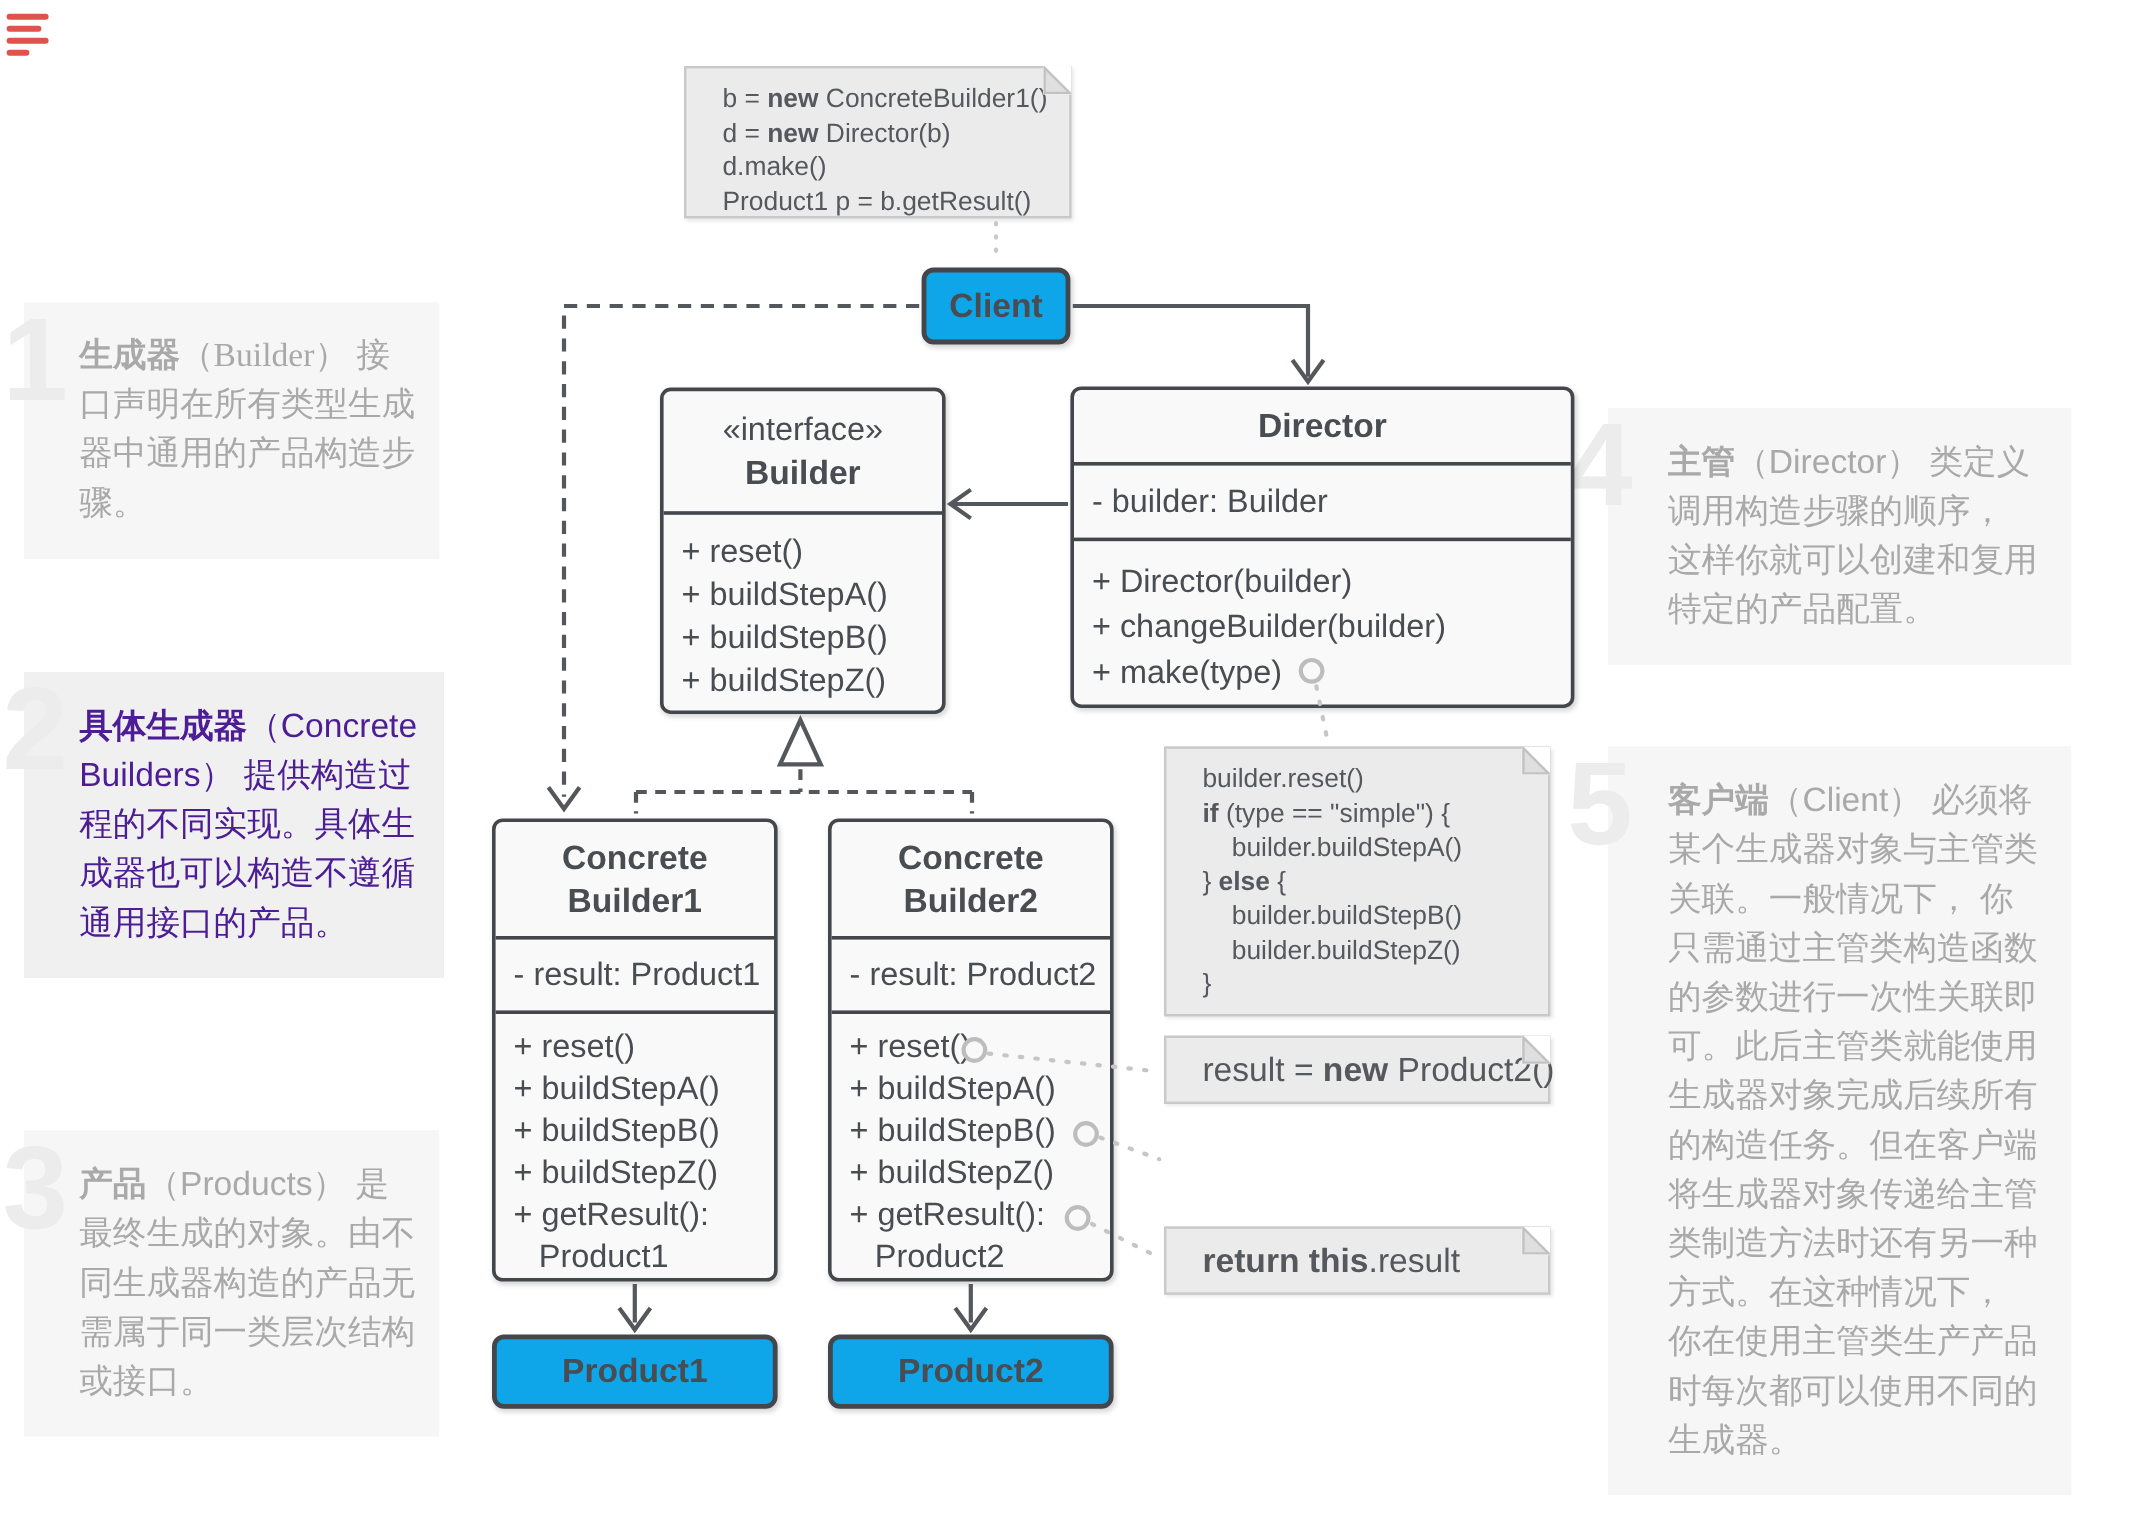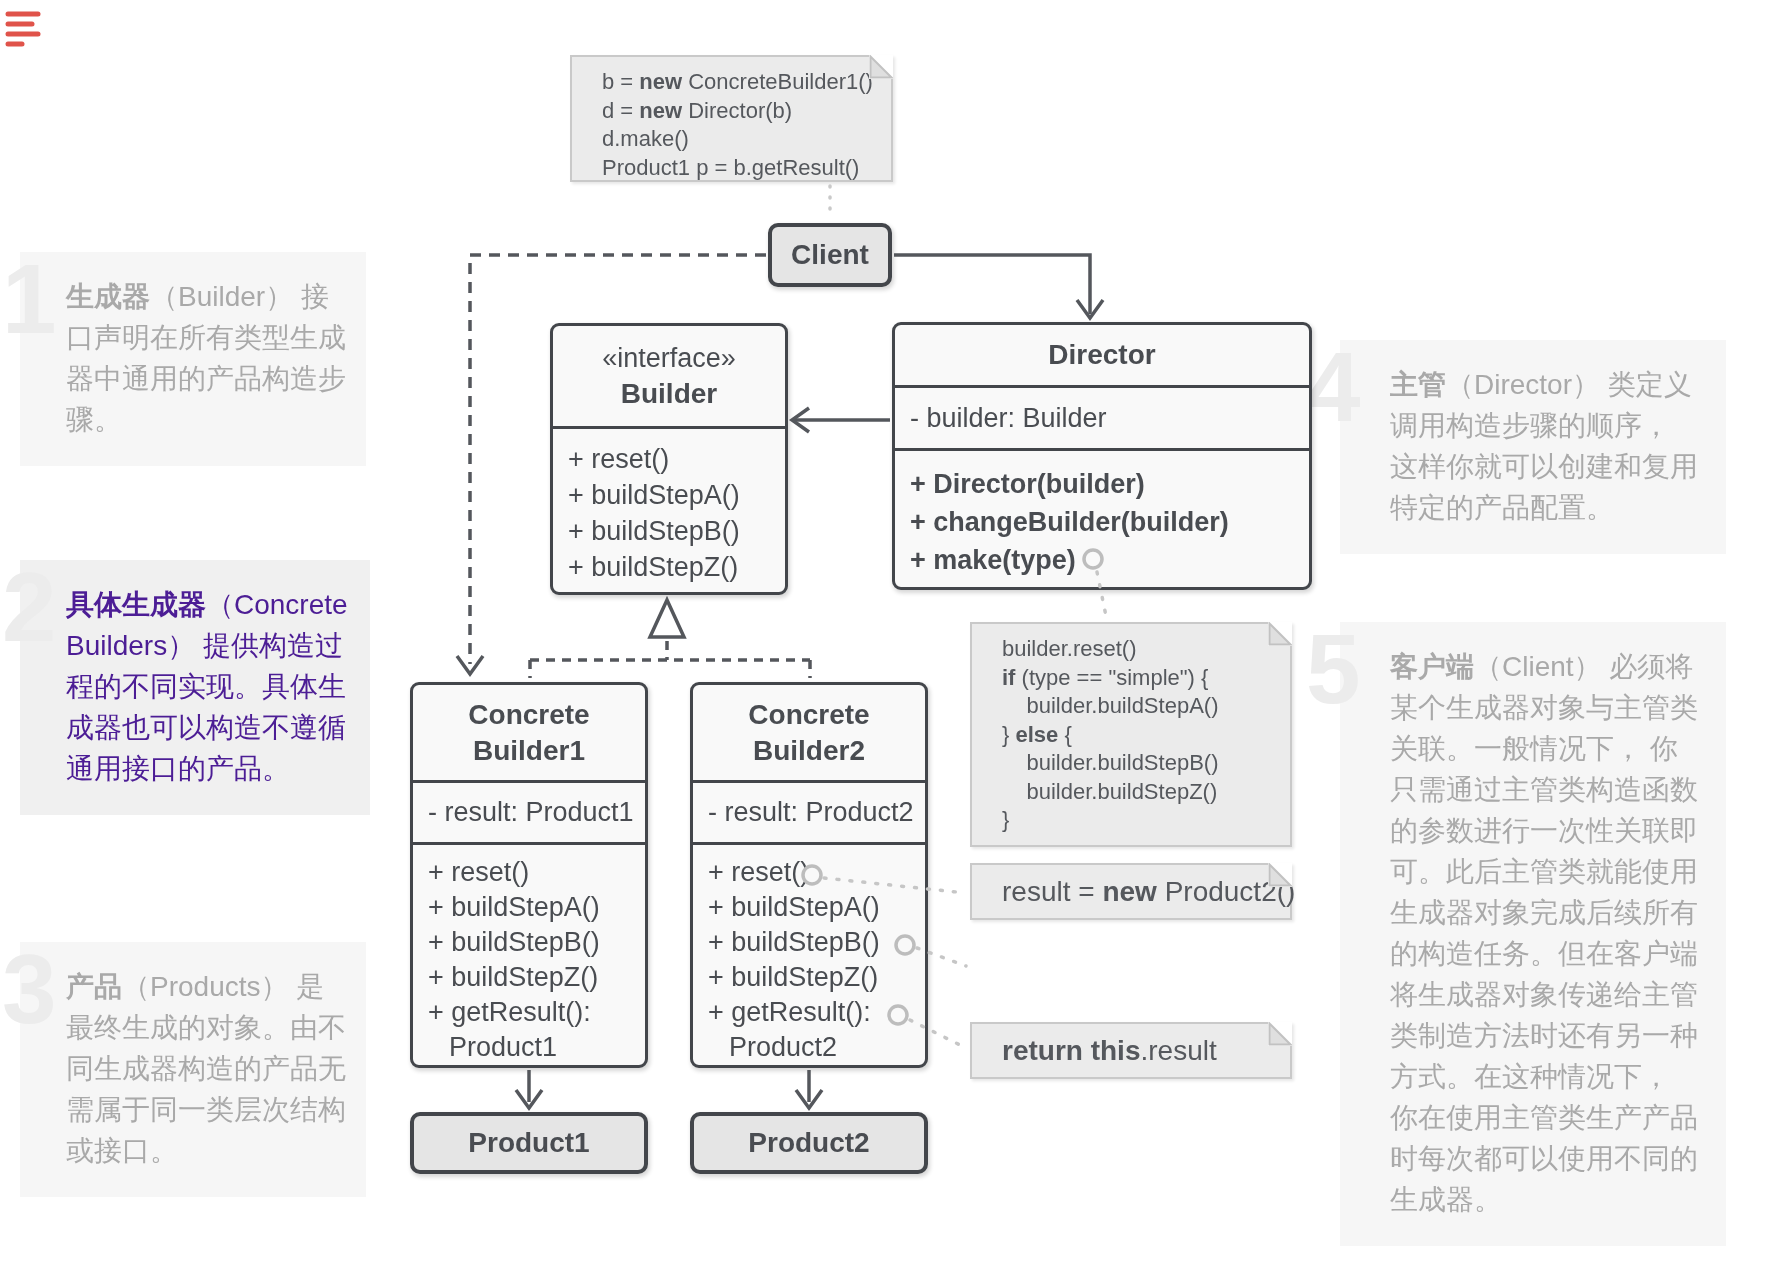--- a/index.html
+++ b/index.html
@@ -14,22 +14,22 @@
         box-shadow:1.5px 2.5px 4px rgba(0,0,0,.16);display:flex;flex-direction:column;}
   .sec{box-sizing:border-box;}
   .sec + .sec{border-top:3px solid #43464b;}
   .utitle{display:flex;flex-direction:column;align-items:center;justify-content:center;
           font-weight:bold;font-size:28px;line-height:36px;}
   .stereo{font-weight:normal;font-size:27px;}
   .attr{display:flex;align-items:center;padding-left:15px;font-size:27px;}
   .methods{padding-top:10px;}
   .m{padding-left:15px;font-size:27px;line-height:35px;white-space:pre;}
   .m.cont{padding-left:36px;}
-  .bigm{line-height:38px;font-weight:bold;}
-  .umini{position:absolute;box-sizing:border-box;background:#e5e5e5;z-index:4;
+  .bigm{line-height:38px;}
+  .umini{position:absolute;box-sizing:border-box;background:#0ea5e9;z-index:4;
          border:4px solid #43464b;border-radius:10px;display:flex;align-items:center;
          justify-content:center;font-weight:bold;font-size:28px;
          box-shadow:1.5px 2.5px 4px rgba(0,0,0,.16);}
 
   
   .note{position:absolute;box-sizing:border-box;background:#ebebeb;border:2px solid #c9c9c9;
         color:#55585d;z-index:3;box-shadow:2px 2px 3px rgba(0,0,0,.10);}
   .note .fold{position:absolute;top:-2px;right:-2px;}
   .code-line{white-space:pre;margin-left:14px;}
   .code{font-size:22px;line-height:28.5px;padding:11px 16px;}
@@ -215,21 +215,21 @@
 
 
   <div class="note code1" style="left:970px;top:1022px;width:322px;height:57px;">
     <svg class="fold" width="24" height="24" viewBox="0 0 24 24">
       <path d="M0 0 H24 V24 H0 Z" fill="#ffffff"></path>
       <path d="M1.5 1.5 L1.5 22.5 L22.5 22.5 Z" fill="#dfdfdf" stroke="#c2c2c2" stroke-width="2"></path>
     </svg>
     <div class="code-line"><span></span><b>return this</b><span>.result</span></div>
   </div>
 
-  <div class="ann ann-left" style="left:20px;top:252px;width:346px;">
+  <div class="ann ann-left" style="left:20px;top:252px;width:346px;font-family:Liberation Serif, serif;">
     <span class="lead">生成器</span><span>（Builder） 接口声明在所有类型生成器中通用的产品构造步骤。</span>
   </div>
   <div class="ann-num" style="left:2px;top:250px;">1</div>
 
   <div class="ann ann-left dark" style="left:20px;top:560px;width:350px;">
     <span class="lead">具体生成器</span><span>（Concrete Builders） 提供构造过程的不同实现。具体生成器也可以构造不遵循通用接口的产品。</span>
   </div>
   <div class="ann-num" style="left:2px;top:558px;">2</div>
 
   <div class="ann ann-left" style="left:20px;top:942px;width:346px;">

